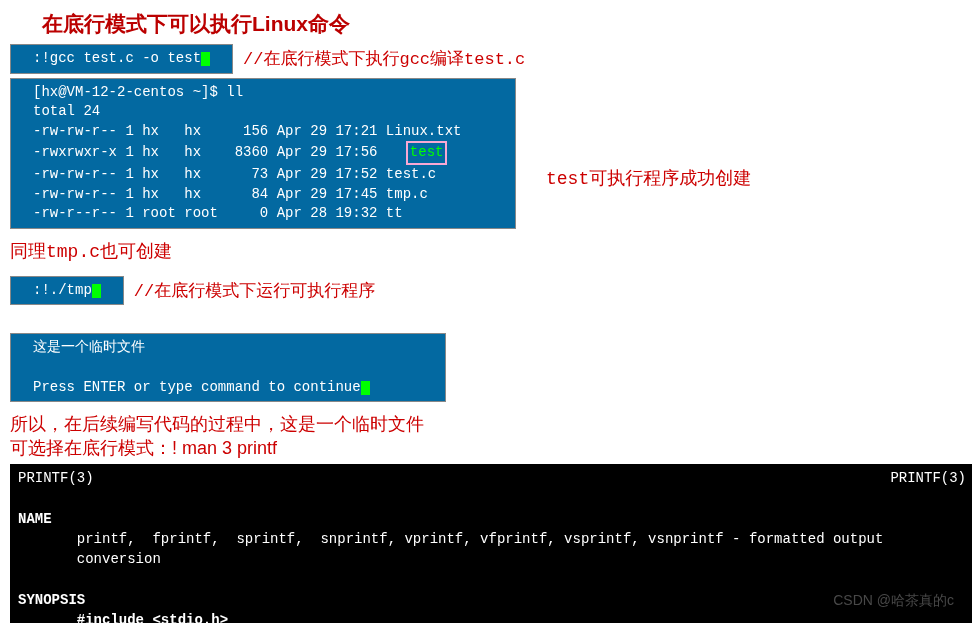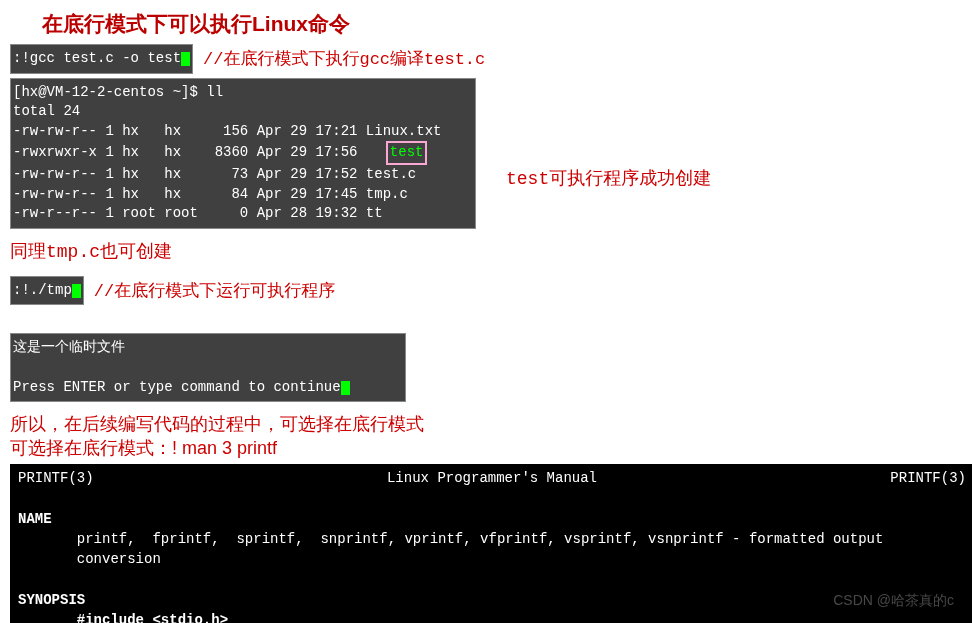--- a/index.html
+++ b/index.html
@@ -17,26 +17,26 @@
     margin-bottom: 6px;
     margin-left: 32px;
   }
   .row {
     display: flex;
     align-items: center;
     gap: 10px;
     margin-bottom: 4px;
   }
   .term {
-    background: #404040;
+    background: #0369a1;
     color: #fff;
     font-family: "Courier New", monospace;
     font-size: 14px;
     line-height: 1.4;
-    padding: 4px 2px;
+    padding: 4px 22px;
     white-space: pre;
     border: 1px solid #888;
   }
   .term-inline {
     display: inline-block;
   }
   .cursor {
     background: #00ff00;
     display: inline-block;
     width: 9px;
@@ -112,24 +112,24 @@
 
 <div class="row">
   <div class="term term-inline"><span>:!./tmp</span><span class="cursor"></span></div>
   <span class="red-comment">//在底行模式下运行可执行程序</span>
 </div>
 
 <div class="term" style="width:390px; margin-bottom:10px;margin-top:28px;"><span>这是一个临时文件</span>
 
 <span>Press ENTER or type command to continue</span><span class="cursor"></span></div>
 
-<div class="red-text">所以，在后续编写代码的过程中，可选择在底行模式</div>
+<div class="red-text">所以，在后续编写代码的过程中，这是一个临时文件</div>
 <div class="red-text" style="margin-bottom:4px;">可选择在底行模式：! man 3 printf</div>
 
-<div class="man-page"><div class="man-header"><span>PRINTF(3)</span><span>Linux Programmer's Manual</span><span>PRINTF(3)</span></div>
+<div class="man-page"><div class="man-header"><span>PRINTF(3)</span><span>PRINTF(3)</span></div>
 <span class="bold">NAME</span>
 <span>       printf,  fprintf,  sprintf,  snprintf, vprintf, vfprintf, vsprintf, vsnprintf - formatted output
        conversion</span>
 
 <span class="bold">SYNOPSIS</span>
 <span class="bold">       #include &lt;stdio.h&gt;</span></div>
 
 <div class="watermark">CSDN @哈茶真的c</div>
 
 </body></html>

